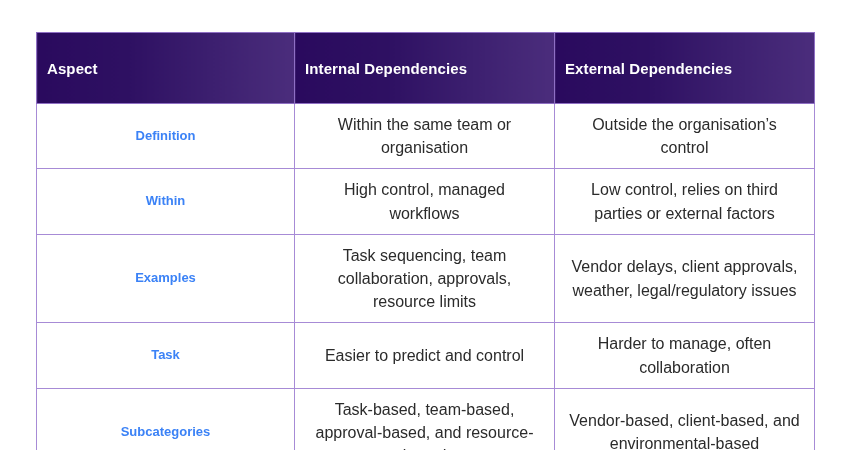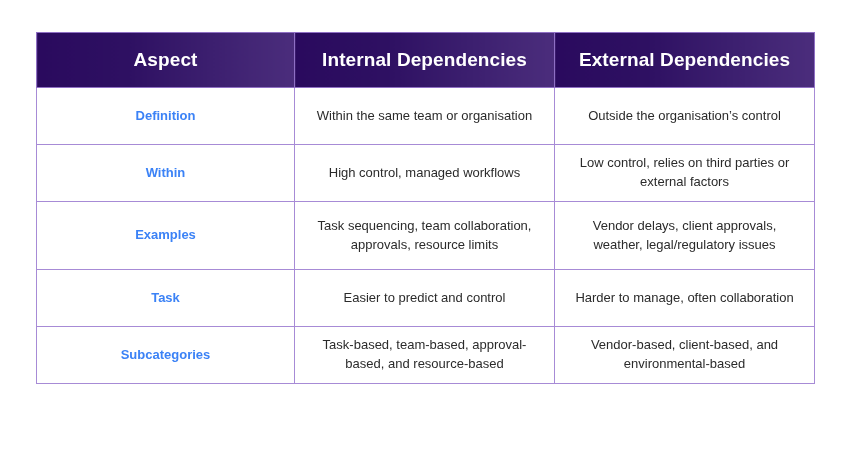--- a/index.html
+++ b/index.html
@@ -27,37 +27,37 @@
     border-collapse: collapse;
     table-layout: fixed;
     border: 1px solid #a78bd6;
   }
   .comparison-table col.col-aspect   { width: 258px; }
   .comparison-table col.col-internal { width: 260px; }
   .comparison-table col.col-external { width: 260px; }
 
   .comparison-table th {
     height: 38px;
-    padding: 8px 10px;
+    padding: 16px 10px;
     color: #ffffff;
-    font-size: 19px;
+    font-size: 15px;
     font-weight: bold;
-    text-align: center;
+    text-align: left;
     vertical-align: middle;
     border: 1px solid #8f6fc4;
     background: linear-gradient(90deg, #2a0a5e 0%, #2e1062 35%, #3d2070 70%, #4b2d7c 100%);
     letter-spacing: 0.1px;
   }
 
   .comparison-table td {
     padding: 9px 14px;
     border: 1px solid #a78bd6;
     background: #ffffff;
     color: #2b2b2b;
-    font-size: 13px;
+    font-size: 16px;
     line-height: 1.45;
     text-align: center;
     vertical-align: middle;
   }
   .comparison-table td.aspect-cell {
     font-weight: bold;
     color: #3b82f6;
     font-size: 13px;
   }
   .comparison-table tbody tr {

